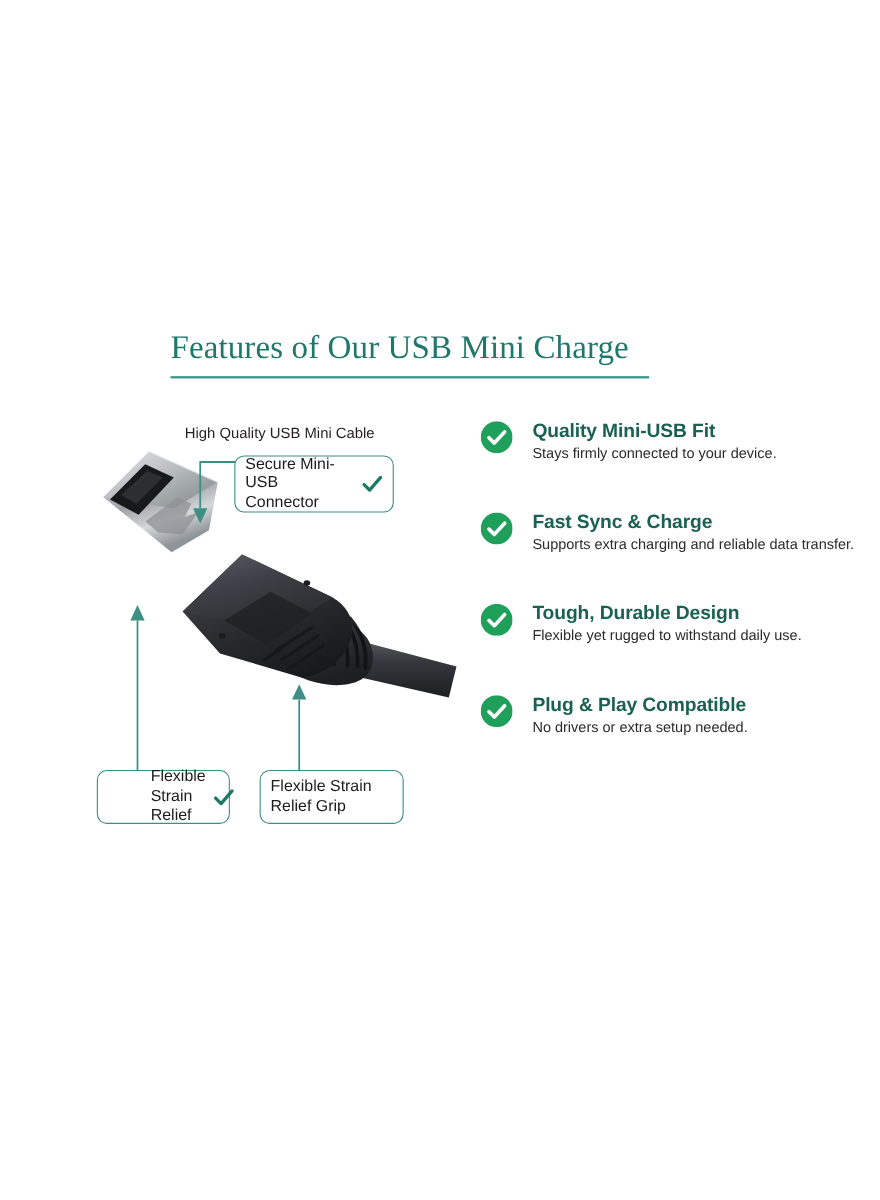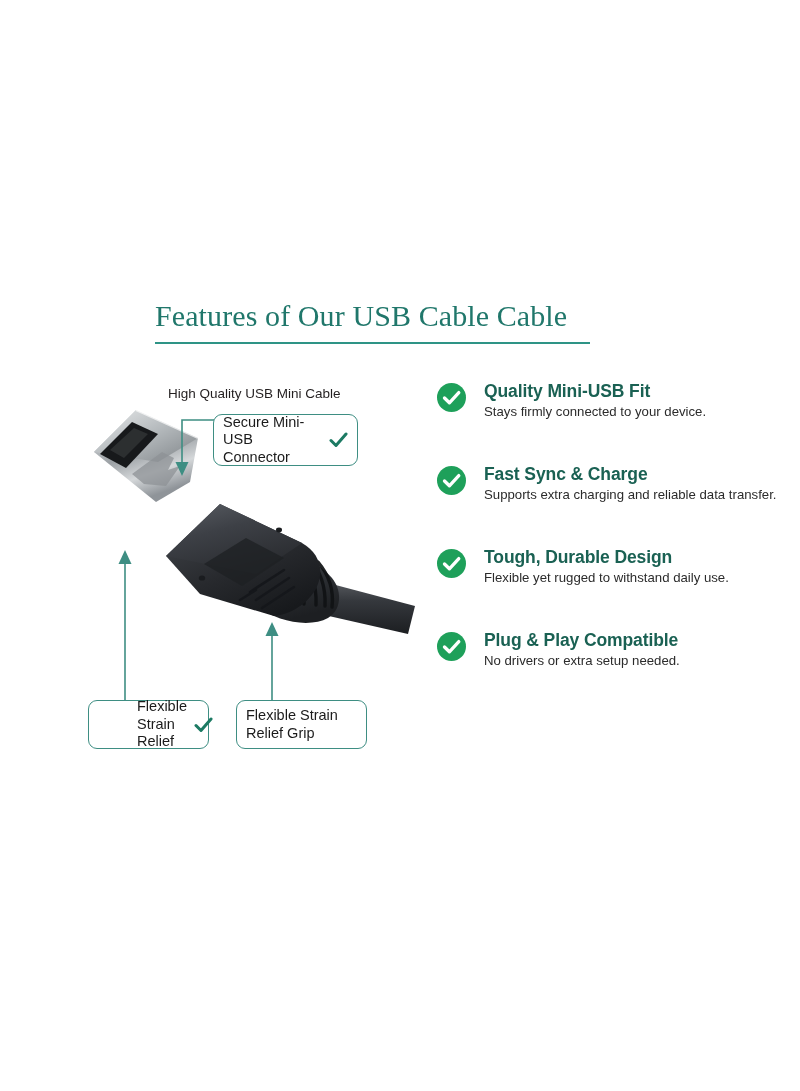--- a/index.html
+++ b/index.html
@@ -156,21 +156,21 @@
     line-height: 17px;
     white-space: nowrap;
   }
 </style>
 </head>
 <body>
 
 <div id="infographic">
 
   <div class="title-block">
-    <div class="title-text">Features of Our USB Cable Cable</div>
+    <div class="title-text">Features of Our USB Mini Charge</div>
     <div class="title-rule"></div>
   </div>
 
   <div class="product-panel">
 
     <div class="product-caption">High Quality USB Mini Cable</div>
 
     <svg class="connector-art" viewBox="0 0 360 385">
       <defs>
         <linearGradient id="metalGrad" x1="0" y1="0" x2="0.4" y2="1">

